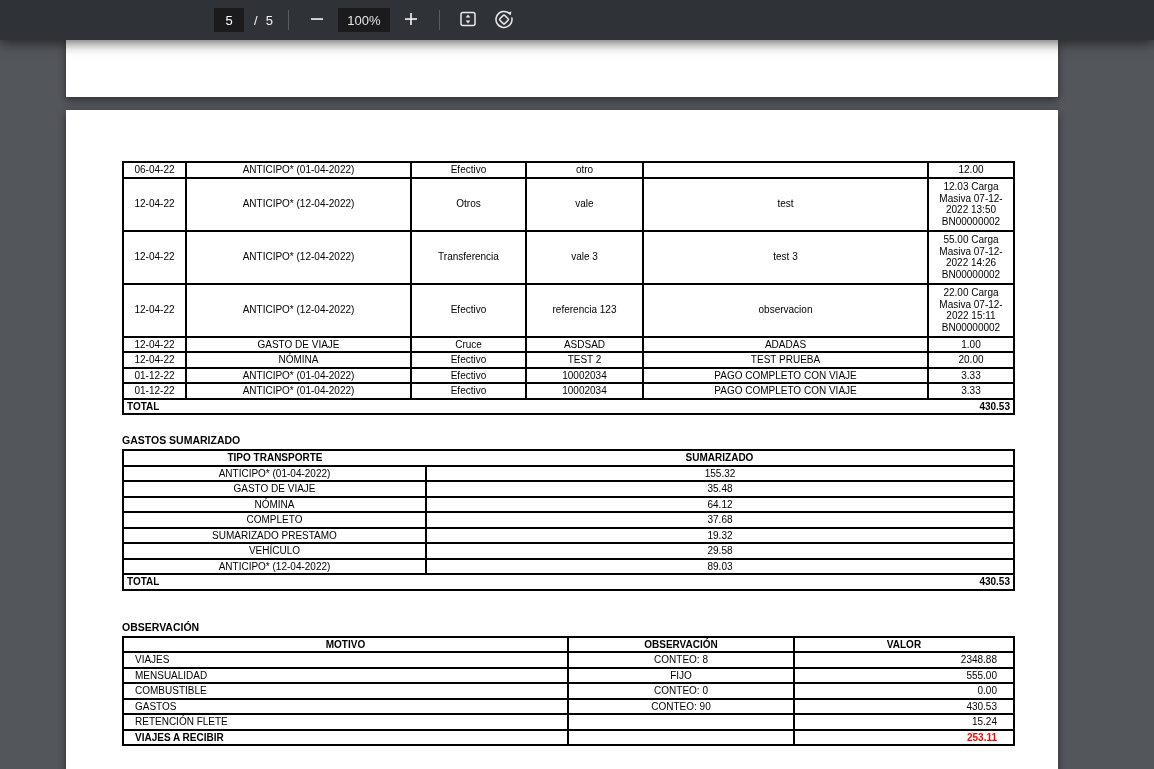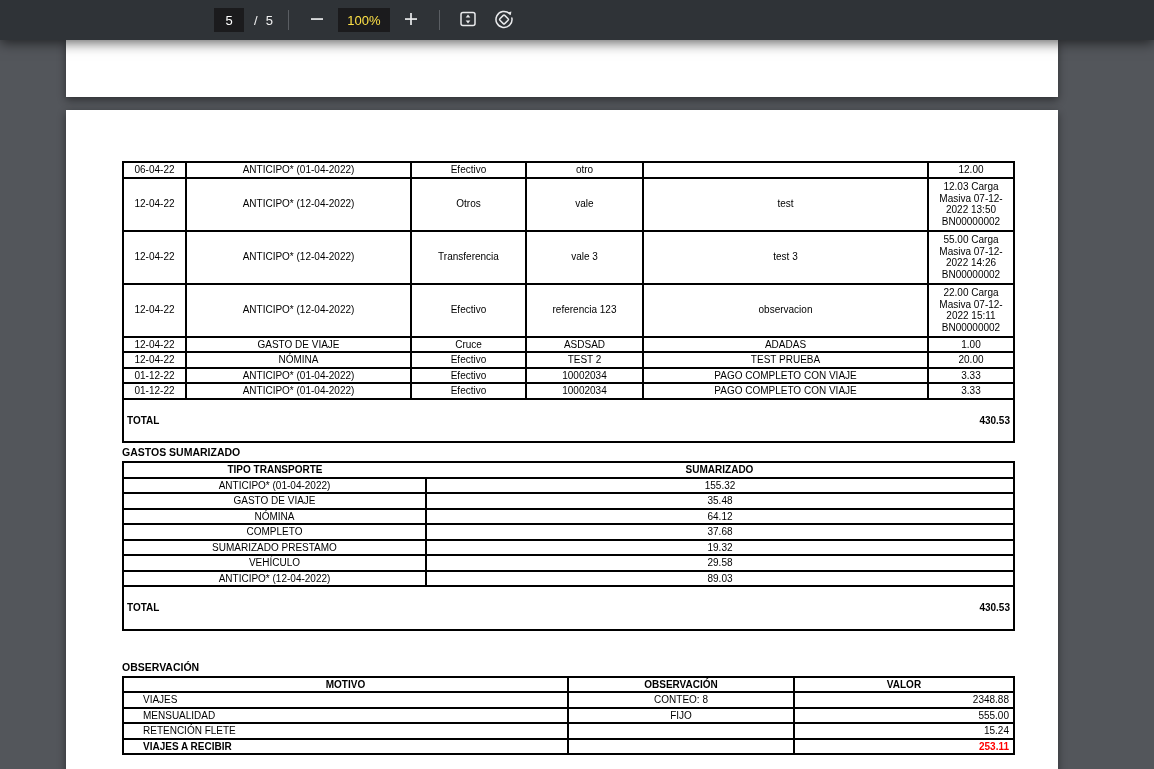--- a/index.html
+++ b/index.html
@@ -27,21 +27,21 @@
     padding:0;
   }
   .slash { margin:0 0 0 10px; color:#f1f1f1; }
   .page-total { margin-left:8px; color:#f1f1f1; }
   .tb-divider { width:1px; height:20px; background:#5a5e63; margin:0 15px; }
   .tb-btn {
     width:26px; height:26px; border:none; background:transparent; padding:0;
     display:flex; align-items:center; justify-content:center; cursor:pointer;
   }
   .zoom-box {
-    min-width:52px; height:24px; background:#1b1b1d; color:#fde047;
+    min-width:52px; height:24px; background:#1b1b1d; color:#e5e5e5;
     display:flex; align-items:center; justify-content:center;
     margin:0 8px; font-size:13px; cursor:default;
   }
   .tb-btn + .tb-btn { margin-left:10px; }
   
   .viewport { position:absolute; top:0; left:0; width:1154px; height:769px; overflow:hidden; }
   .page-frag {
     position:absolute; left:66px; top:40px; width:992px; height:57px;
     background:#fff; box-shadow:0 3px 8px rgba(0,0,0,0.45);
   }
@@ -53,31 +53,31 @@
   
   table { border-collapse:collapse; table-layout:fixed; width:891px; }
   td, th {
     border:2px solid #000; color:#000;
     font-size:10px; line-height:11.5px;
     padding:1px 2px; text-align:center; vertical-align:middle;
     overflow:hidden; word-wrap:break-word;
   }
   th { font-weight:bold; }
   tr.short { height:15px; }
-  .total-cell { padding:15px 3px;border-radius:7px; }
+  .total-cell { padding:1px 3px;border-radius:7px; }
   .total-flex { display:flex; justify-content:space-between; align-items:center; font-weight:bold; }
   .no-r { border-right:none; }
   .no-l { border-left:none; }
   .section-title {
     font-size:10.5px; font-weight:bold; color:#000;
-    margin:3px 0 3px 0; line-height:12px;
+    margin:19px 0 3px 0; line-height:12px;
   }
   .gap-big { margin-top:30px; }
-  .t-liq td.motivo { text-align:left; padding-left:19px; }
-  .t-liq td.valor  { text-align:right; padding-right:4px; }
+  .t-liq td.motivo { text-align:left; padding-left:11px; }
+  .t-liq td.valor  { text-align:right; padding-right:16px; }
   .bold { font-weight:bold; }
 </style>
 </head>
 <body>
 
 <div class="toolbar">
   <div class="toolbar-group">
     <input class="page-input" value="5" style="">
     <span class="slash">/</span>
     <span class="page-total">5</span>
@@ -284,20 +284,30 @@
         <td class="motivo">VIAJES</td>
         <td>CONTEO: 8</td>
         <td class="valor">2348.88</td>
       </tr>
       <tr class="short">
         <td class="motivo">MENSUALIDAD</td>
         <td>FIJO</td>
         <td class="valor">555.00</td>
       </tr>
       <tr class="short">
+        <td class="motivo">COMBUSTIBLE</td>
+        <td>CONTEO: 0</td>
+        <td class="valor">0.00</td>
+      </tr>
+      <tr class="short">
+        <td class="motivo">GASTOS</td>
+        <td>CONTEO: 90</td>
+        <td class="valor">430.53</td>
+      </tr>
+      <tr class="short">
         <td class="motivo">RETENCIÓN FLETE</td>
         <td></td>
         <td class="valor">15.24</td>
       </tr>
       <tr class="short">
         <td class="motivo bold">VIAJES A RECIBIR</td>
         <td></td>
         <td class="valor bold" style="color: rgb(255, 0, 0);">253.11</td>
       </tr>
     </tbody>

